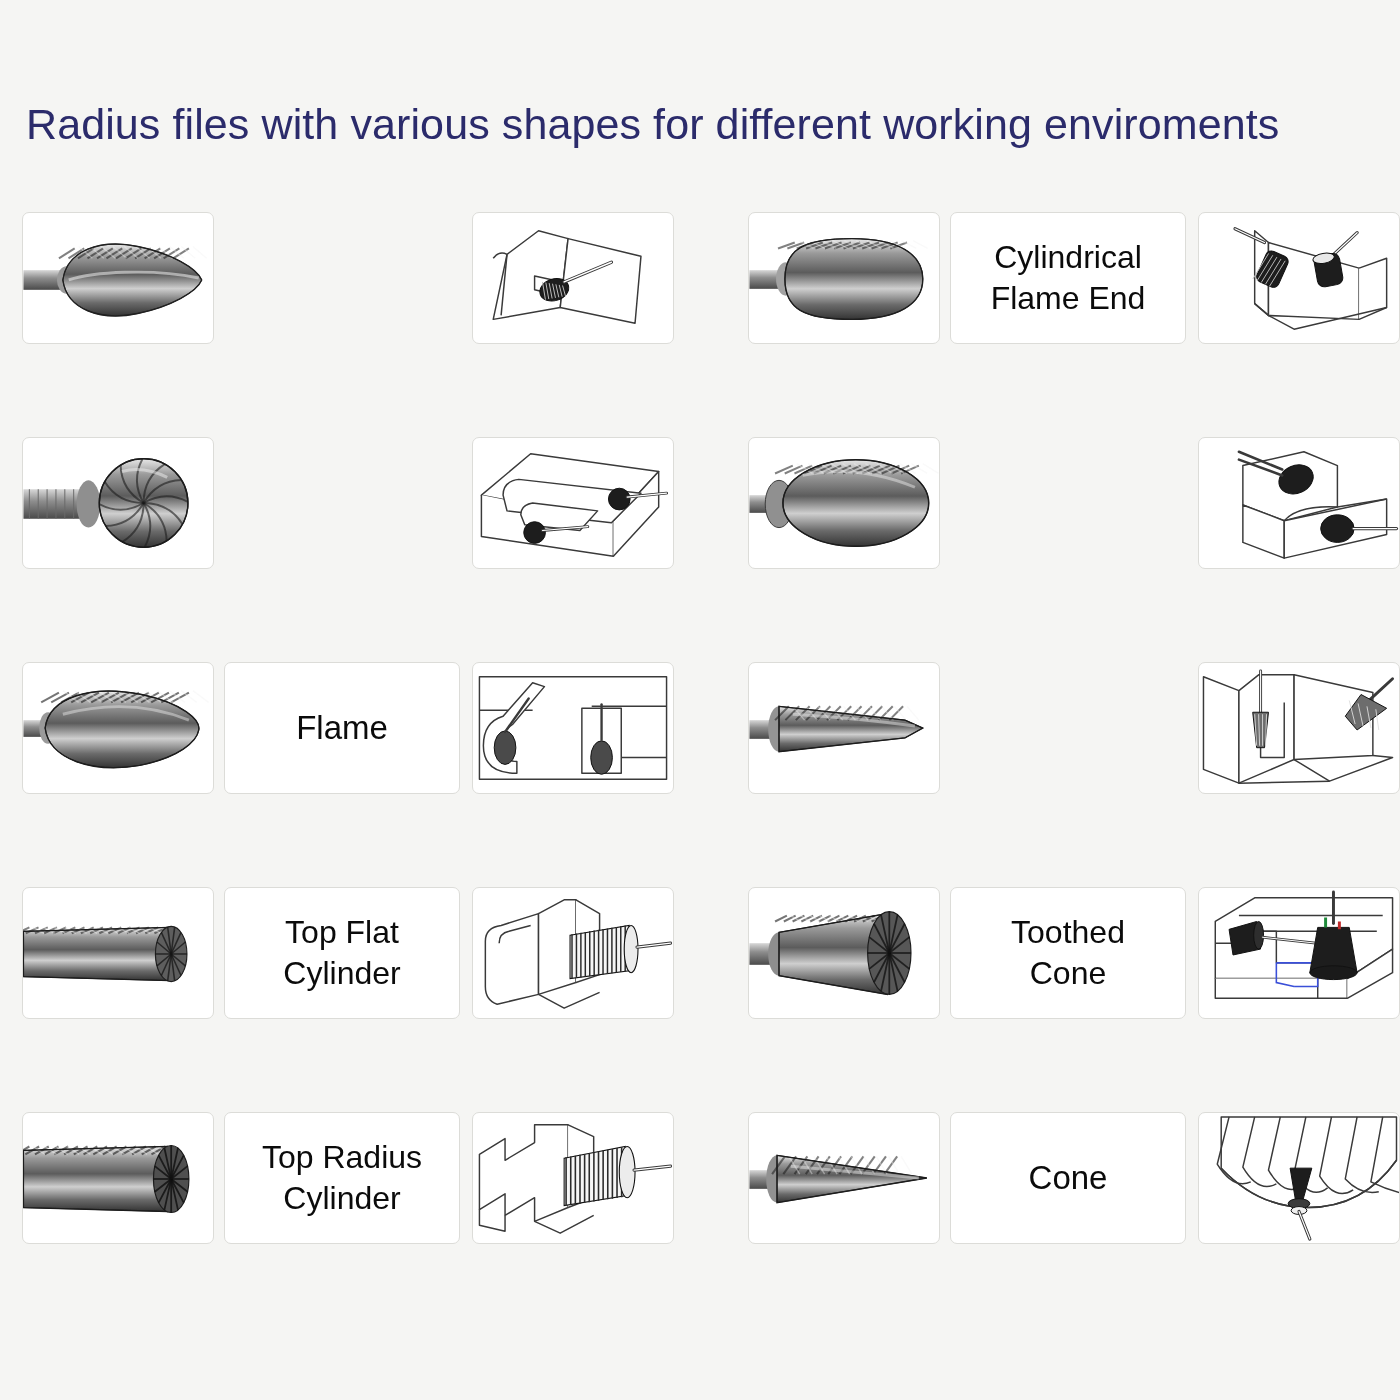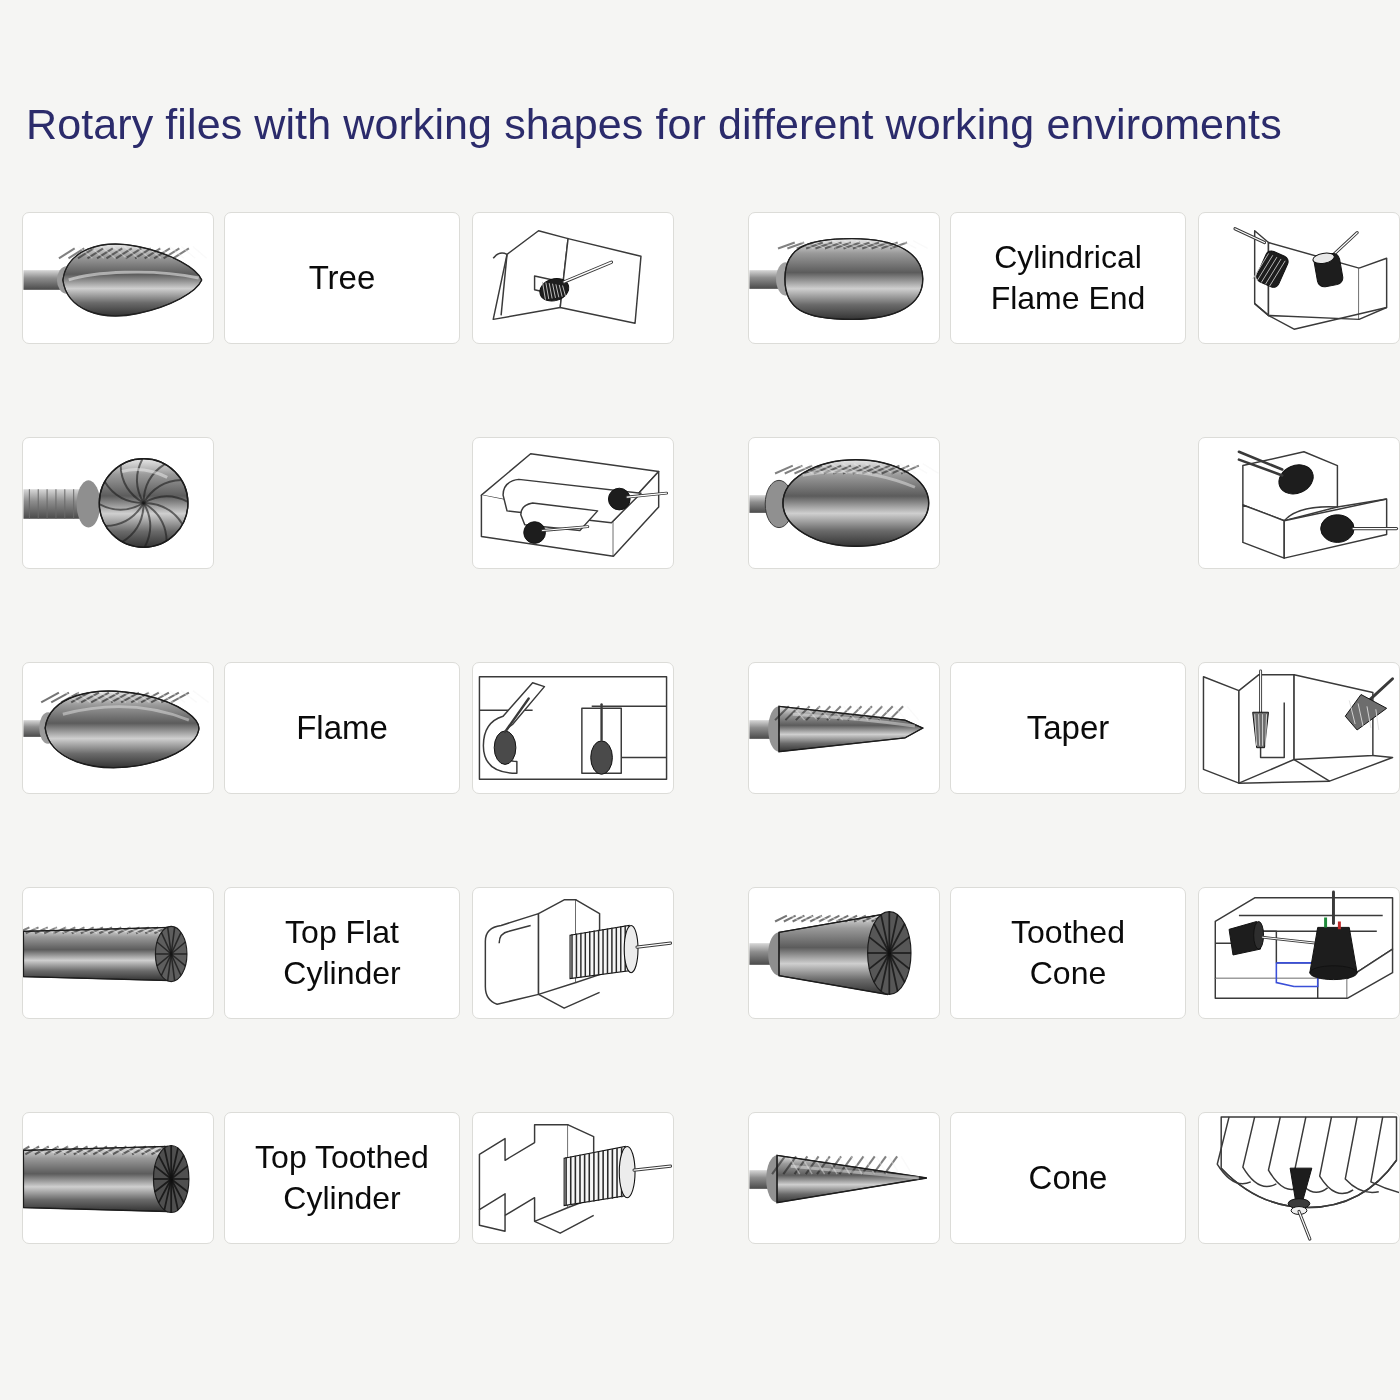--- a/index.html
+++ b/index.html
@@ -79,21 +79,21 @@
     box-sizing: border-box;
   }
   .label-text.two-line { font-size: 32px; }
 
   .art { position: absolute; inset: 0; }
   .art svg { width: 100%; height: 100%; display: block; }
 </style>
 </head>
 <body>
 
-<h1 id="page-title">Rotary files with working shapes for different working enviroments</h1>
+<h1 id="page-title">Radius files with various shapes for different working enviroments</h1>
 
 <div class="grid" id="grid">
     <div class="row">
       <div class="entry col-left">
     <div class="card card-photo">
       <div class="art">
         <svg viewBox="0 0 192 132">
               <defs>
     <linearGradient id="gtree" x1="0" y1="0" x2="0" y2="1">
       <stop offset="0%" stop-color="#e8e8e8"></stop>
@@ -136,23 +136,20 @@
                 <line x1="137.2" y1="34" x2="151.2" y2="46" stroke="#f2f2f2" stroke-width="1.4" opacity="0.4"></line>
                 <line x1="148.8" y1="34" x2="162.8" y2="46" stroke="#f2f2f2" stroke-width="1.4" opacity="0.4"></line>
                 <line x1="160.4" y1="34" x2="174.4" y2="46" stroke="#f2f2f2" stroke-width="1.4" opacity="0.4"></line>
                 <line x1="172.0" y1="34" x2="186.0" y2="46" stroke="#f2f2f2" stroke-width="1.4" opacity="0.4"></line>
               </g>
     <path d="M40 68 C 44 38, 78 26, 116 34 C 150 41, 176 56, 181 68 C 176 80, 150 95, 116 102 C 78 110, 44 98, 40 68 Z" fill="none" stroke="#202020" stroke-width="1.4"></path>
     <path d="M46 68 C 70 60, 130 56, 178 66" fill="none" stroke="#efefef" stroke-width="3" opacity=".55"></path>
   </svg>
       </div>
     </div>
-    <div class="card card-label">
-      <div class="label-text "><span>Tree</span></div>
-    </div>
     <div class="card card-usage">
       <div class="art">
         <svg viewBox="0 0 202 132">
     <path d="M20 108 L34 42 L66 18 L96 26 L88 96 Z" stroke="#3a3a3a" stroke-width="1.5" fill="#ffffff" stroke-linejoin="round"></path>
     <path d="M88 96 L96 26 L170 44 L164 112 Z" stroke="#3a3a3a" stroke-width="1.5" fill="#ffffff" stroke-linejoin="round"></path>
     <path d="M34 42 L28 104" stroke="#3a3a3a" stroke-width="1.5" fill="none" stroke-linejoin="round"></path>
     <path d="M20 46 Q 26 38 34 42" stroke="#3a3a3a" stroke-width="1.5" fill="none" stroke-linejoin="round"></path>
     <path d="M62 64 L90 70 L88 84 L62 78 Z" stroke="#3a3a3a" stroke-width="1.5" fill="#ffffff" stroke-linejoin="round"></path>
     <ellipse cx="82" cy="78" rx="15" ry="11" transform="rotate(-18 82 78)" fill="#1d1d1d" stroke="#111" stroke-width="1"></ellipse>
     <line x1="70" y1="70" x2="73" y2="88" stroke="#bdbdbd" stroke-width="1"></line>
@@ -497,23 +494,20 @@
               <line x1="95.6" y1="44" x2="107.6" y2="58" stroke="#f2f2f2" stroke-width="1.4" opacity="0.4"></line>
               <line x1="108.4" y1="44" x2="120.4" y2="58" stroke="#f2f2f2" stroke-width="1.4" opacity="0.4"></line>
               <line x1="121.3" y1="44" x2="133.3" y2="58" stroke="#f2f2f2" stroke-width="1.4" opacity="0.4"></line>
               <line x1="134.2" y1="44" x2="146.2" y2="58" stroke="#f2f2f2" stroke-width="1.4" opacity="0.4"></line>
               <line x1="147.1" y1="44" x2="159.1" y2="58" stroke="#f2f2f2" stroke-width="1.4" opacity="0.4"></line>
               <line x1="160.0" y1="44" x2="172.0" y2="58" stroke="#f2f2f2" stroke-width="1.4" opacity="0.4"></line>
     <path d="M30 44 L 158 58 L 176 66 L 158 76 L 30 90 Z" fill="none" stroke="#1c1c1c" stroke-width="1.4"></path>
     <path d="M44 52 Q 110 56 168 64" fill="none" stroke="#efefef" stroke-width="3" opacity=".45"></path>
   </svg>
       </div>
-    </div>
-    <div class="card card-label">
-      <div class="label-text "><span>Taper</span></div>
     </div>
     <div class="card card-usage">
       <div class="art">
         <svg viewBox="0 0 202 132">
     <path d="M4 14 L4 108 L40 122 L40 28 Z" stroke="#3a3a3a" stroke-width="1.5" fill="#ffffff" stroke-linejoin="round"></path>
     <path d="M40 28 L60 12 L96 12 L96 98 L40 122 Z" stroke="#3a3a3a" stroke-width="1.5" fill="#ffffff" stroke-linejoin="round"></path>
     <path d="M96 12 L176 30 L176 94 L96 98 Z" stroke="#3a3a3a" stroke-width="1.5" fill="#ffffff" stroke-linejoin="round"></path>
     <path d="M96 98 L132 120 L196 96 L176 94" stroke="#3a3a3a" stroke-width="1.5" fill="none" stroke-linejoin="round"></path>
     <path d="M40 122 L132 120" stroke="#3a3a3a" stroke-width="1.5" fill="none" stroke-linejoin="round"></path>
     <path d="M62 44 L62 96 L86 96 L86 40" stroke="#3a3a3a" stroke-width="1.5" fill="none" stroke-linejoin="round"></path>
@@ -795,21 +789,21 @@
               <line x1="150" y1="67" x2="137.27207793864216" y2="42.95836943965739" stroke="#121212" stroke-width="1.8" opacity=".85"></line>
               <line x1="150" y1="67" x2="143.11169821742837" y2="35.58809589461626" stroke="#121212" stroke-width="1.8" opacity=".85"></line>
               <line x1="150" y1="67" x2="150" y2="33" stroke="#121212" stroke-width="1.8" opacity=".85"></line>
               <line x1="150" y1="67" x2="156.88830178257163" y2="35.58809589461626" stroke="#121212" stroke-width="1.8" opacity=".85"></line>
               <line x1="150" y1="67" x2="162.72792206135784" y2="42.958369439657375" stroke="#121212" stroke-width="1.8" opacity=".85"></line>
               <line x1="150" y1="67" x2="166.62983158520316" y2="53.98876329958693" stroke="#121212" stroke-width="1.8" opacity=".85"></line>
   </svg>
       </div>
     </div>
     <div class="card card-label">
-      <div class="label-text two-line"><span>Top Toothed</span><br><span>Cylinder</span></div>
+      <div class="label-text two-line"><span>Top Radius</span><br><span>Cylinder</span></div>
     </div>
     <div class="card card-usage">
       <div class="art">
         <svg viewBox="0 0 202 132">
     <path d="M6 42 L32 26 L32 48 L62 30 L62 12 L96 12 L96 96 L62 110 L62 86 L32 104 L32 82 L6 98 Z" stroke="#3a3a3a" stroke-width="1.5" fill="#ffffff" stroke-linejoin="round"></path>
     <path d="M96 12 L122 24 L122 86 L96 96" stroke="#3a3a3a" stroke-width="1.5" fill="#ffffff" stroke-linejoin="round"></path>
     <path d="M62 110 L88 122 L122 104" stroke="#3a3a3a" stroke-width="1.5" fill="none" stroke-linejoin="round"></path>
     <path d="M6 98 L6 114 L32 120 L32 104" stroke="#3a3a3a" stroke-width="1.5" fill="none" stroke-linejoin="round"></path>
     <path d="M92 46 L154 34 L154 84 L92 94 Z" fill="#f6f6f6" stroke="#111" stroke-width="1.1"></path>
     <line x1="94" y1="45" x2="94" y2="94" stroke="#2a2a2a" stroke-width="1.6"></line>

